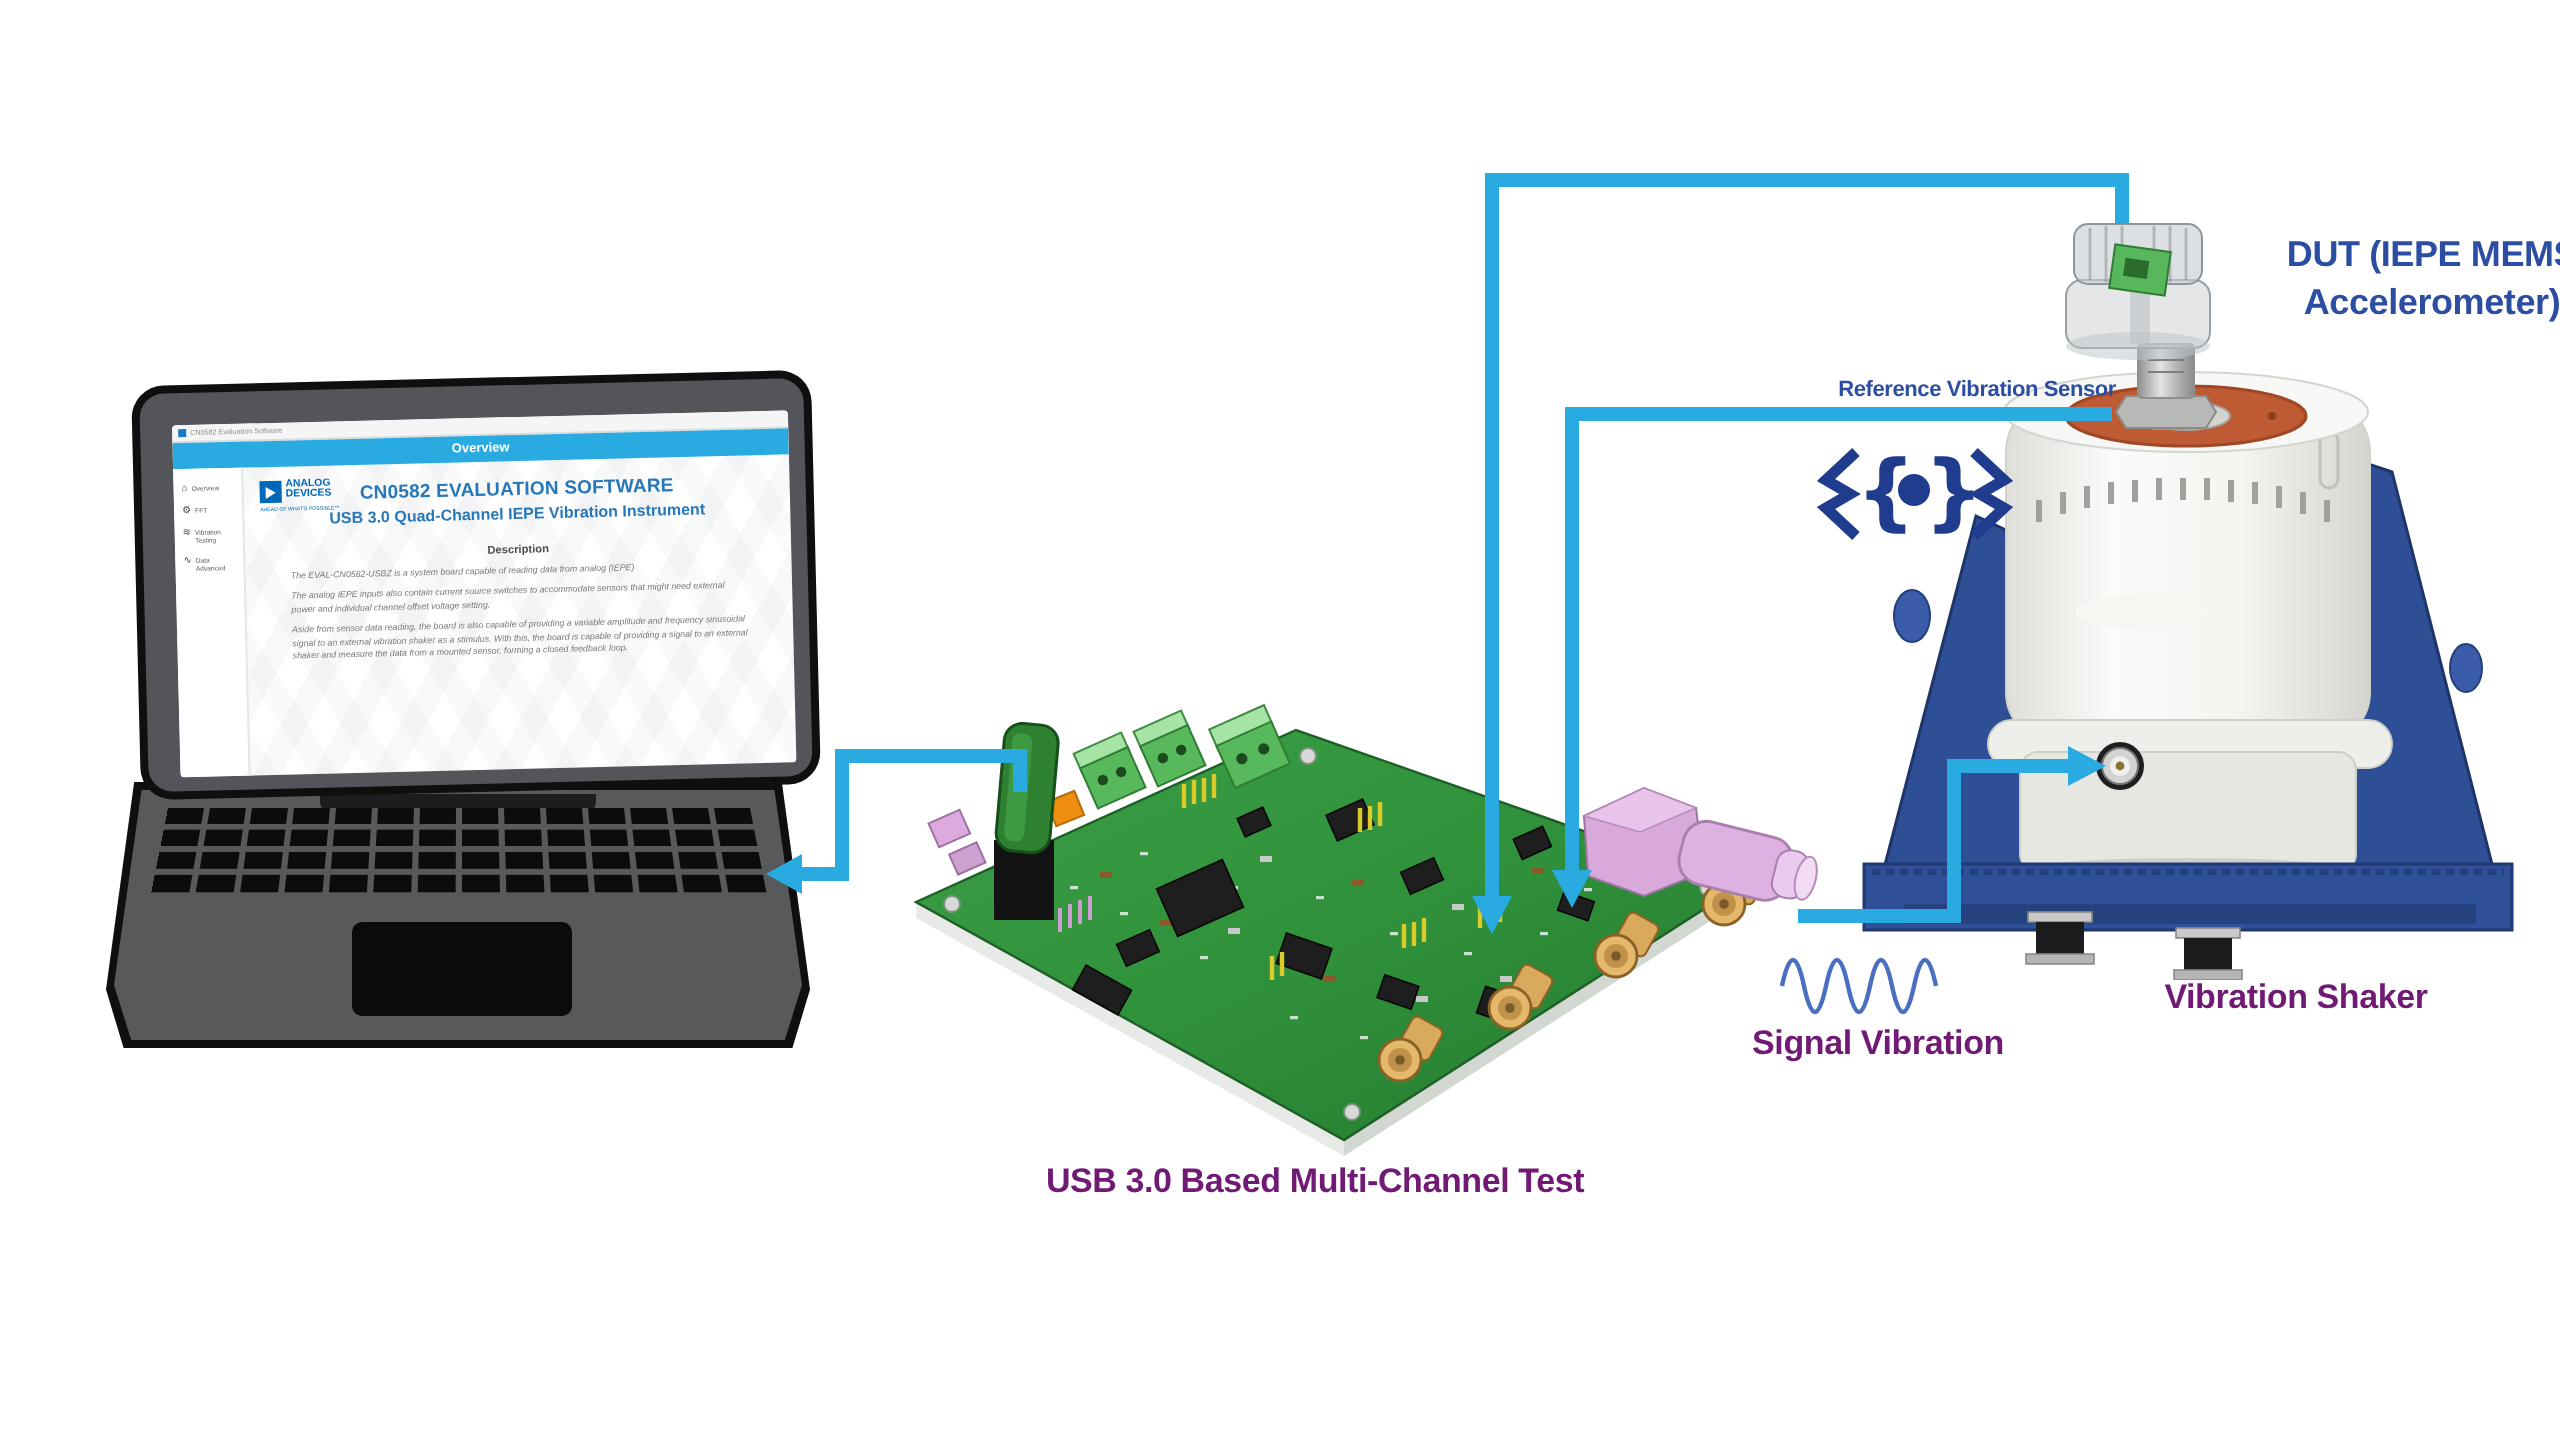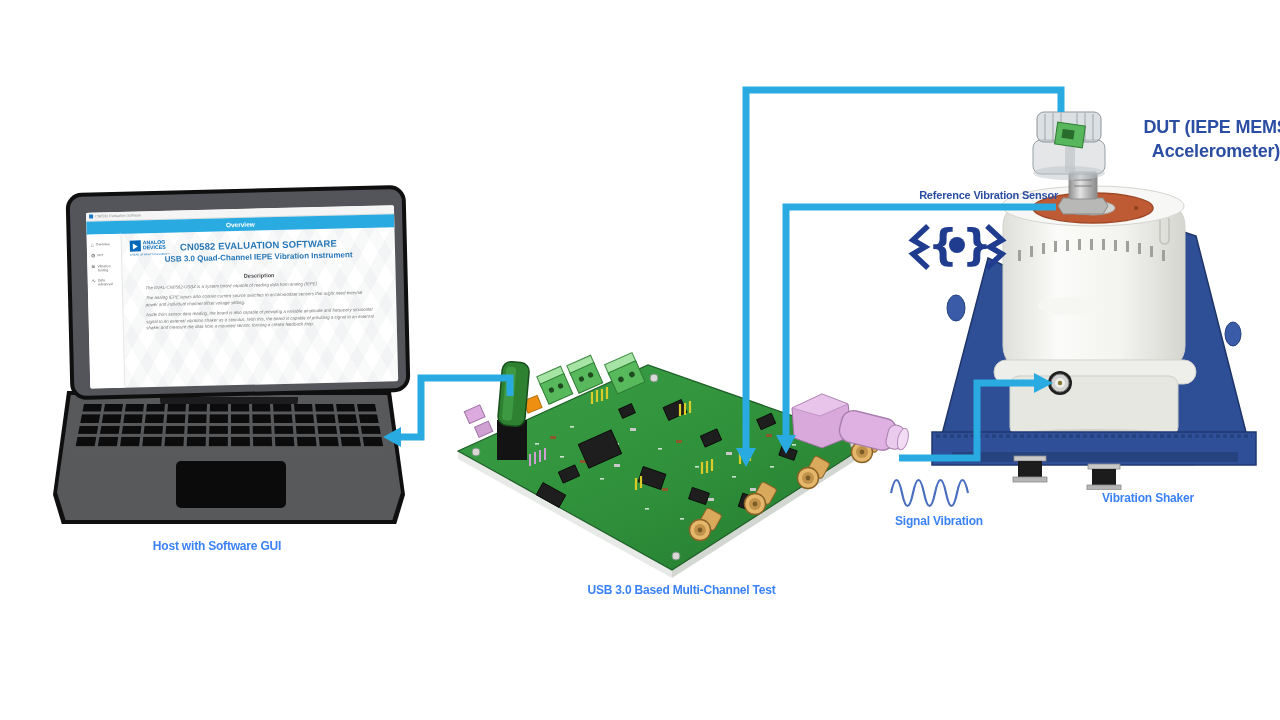--- a/index.html
+++ b/index.html
@@ -1,22 +1,22 @@
 <!DOCTYPE html>
 <html><head>
 <meta charset="utf-8">
 <style>
   html,body{margin:0;padding:0;background:#fff;}
   #stage{position:relative;width:1280px;height:720px;background:#ffffff;overflow:hidden;
          font-family:"Liberation Sans",sans-serif;}
   .abs{position:absolute;}
 
   
-  .diag-label{position:absolute;font-weight:bold;color:#3b82f6;letter-spacing:-0.2px;
-              font-size:12px;text-align:center;line-height:23px;}
+  .diag-label{position:absolute;font-weight:bold;color:#701a75;letter-spacing:-0.2px;
+              font-size:17px;text-align:center;line-height:23px;}
 
   
   #laptop-screen-wrap{position:absolute;left:68px;top:189px;width:340px;height:207px;
                       transform:rotate(-1.4deg);transform-origin:50% 50%;}
   .bezel-outer{position:absolute;left:0;top:0;width:340px;height:207px;background:#0f0f10;border-radius:16px;}
   .bezel-inner{position:absolute;left:4px;top:4px;width:332px;height:199px;background:#54555A;border-radius:12px;}
   .screen-white{position:absolute;left:16px;top:16px;width:308px;height:176px;background:#ffffff;
                 border-radius:2px;overflow:hidden;display:flex;flex-direction:column;}
   .win-titlebar{height:8px;background:#f5f5f5;border-bottom:1px solid #ddd;display:flex;align-items:center;gap:2px;padding:0 3px;}
   .win-titlebar .sq{width:4px;height:4px;background:#1a77c9;}
@@ -396,23 +396,22 @@
       <polyline points="928,226 913,240 925,247 913,254 928,268" fill="none" stroke="#1F3C8F" stroke-width="5.5"></polyline>
       <polyline points="987,226 1002,240 990,247 1002,254 987,268" fill="none" stroke="#1F3C8F" stroke-width="5.5"></polyline>
       <text x="928" y="260" font-family="DejaVu Sans, sans-serif" font-size="42" font-weight="bold" fill="#1F3C8F">{</text>
       <text x="962" y="260" font-family="DejaVu Sans, sans-serif" font-size="42" font-weight="bold" fill="#1F3C8F">}</text>
       <circle cx="957" cy="245" r="8" fill="#1F3C8F"></circle>
     </g>
 
     <path d="M 891,493 q 5.5,-26 11,0 t 11,0 t 11,0 t 11,0 t 11,0 t 11,0 t 11,0" fill="none" stroke="#4A6FC0" stroke-width="2.2"></path>
   </svg>
 
-  <div class="diag-label" style="left:67px;top:535px;width:300px;">Host with Software GUI</div>
-
-  <div class="diag-label" style="left:504px;top:579px;width:355px;">
+
+  <div class="diag-label" style="left:480px;top:579px;width:355px;">
     <div>USB 3.0 Based Multi-Channel Test</div>
   </div>
 
   <div class="diag-label" style="left:1110px;top:115px;width:160px;font-size:18px;line-height:24px;color:#2C4EA2;margin-left:26px;">
     <div>DUT (IEPE MEMS</div>
     <div>Accelerometer)</div>
   </div>
 
   <div class="diag-label" style="left:818px;top:184px;width:240px;text-align:right;font-size:11px;color:#2C4EA2;">Reference Vibration Sensor</div>
 

